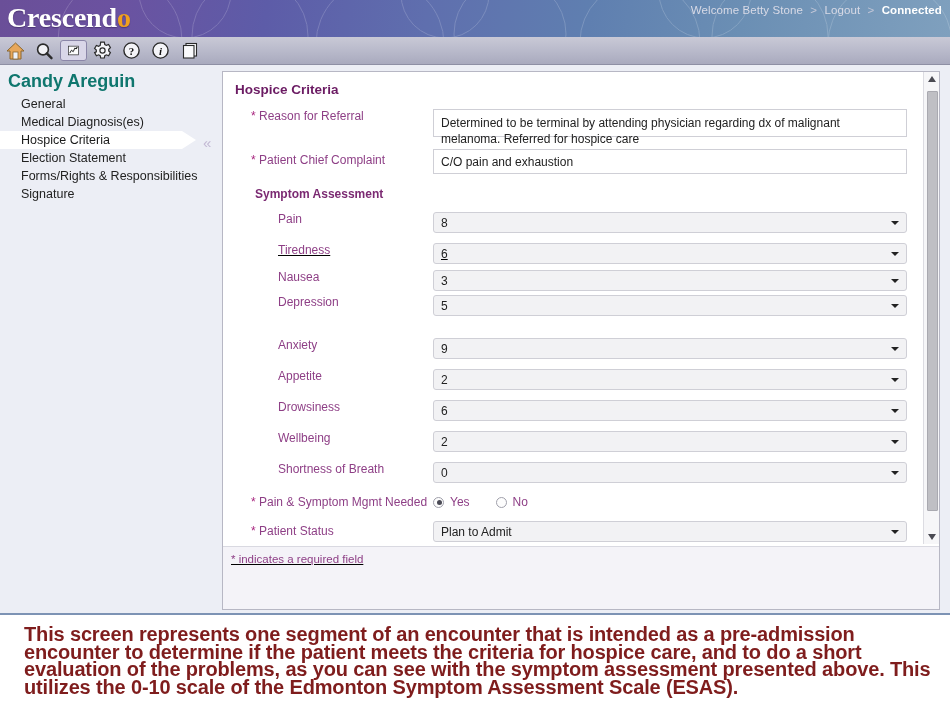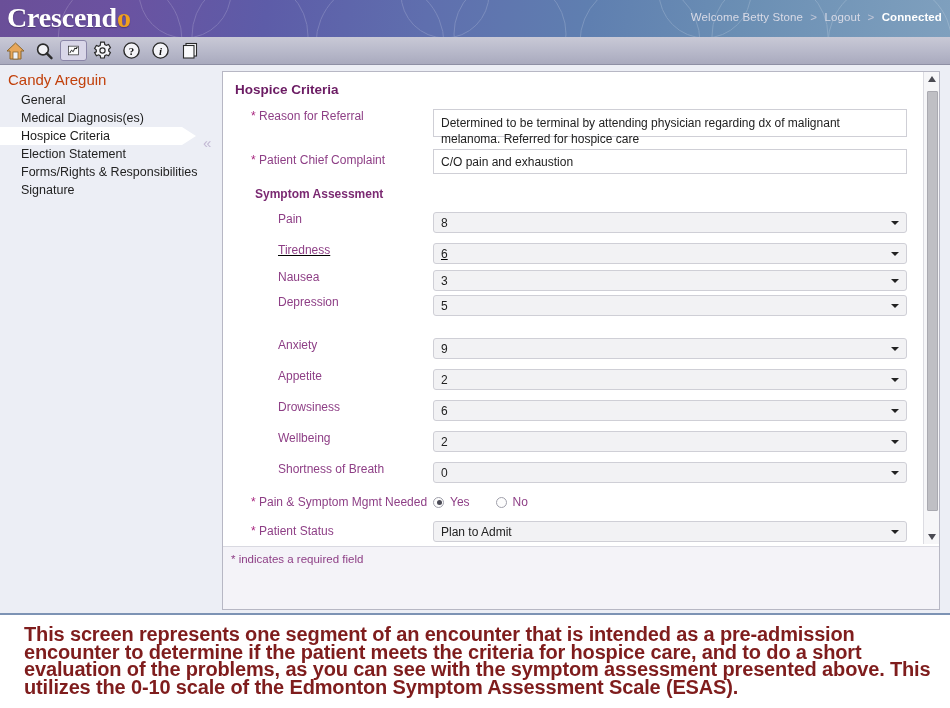--- a/index.html
+++ b/index.html
@@ -30,21 +30,21 @@
   #banner .arcs { position: absolute; inset: 0; opacity: .35; }
   #logo {
     position: absolute; left: 7px; top: 2px;
     font-family: "Liberation Serif", serif;
     font-size: 28px; font-weight: bold;
     color: #ffffff; letter-spacing: -0.2px;
     text-shadow: 0 1px 1px rgba(40,20,70,.45);
   }
   #logo .o { color: #f0a01e; }
   #welcome {
-    position: absolute; right: 8px; top: 11px;
+    position: absolute; right: 8px; top: 4px;
     font-size: 11.5px; color: #d8dae6;
     white-space: nowrap; letter-spacing: .1px; margin-left: 48px;
   }
   #welcome .sep { color: #c3c7d8; margin: 0 4px; }
   #welcome .logout { color: #d8dae6; }
   #welcome .status { color: #ffffff; font-weight: bold; }
 
   
   #toolbar {
     position: relative;
@@ -66,21 +66,21 @@
   
   #body { position: relative; width: 950px; height: 550px; background: #eceef5; }
 
   
   #sidebar {
     position: absolute; left: 0; top: 0;
     width: 200px; height: 550px;
     background: #eceef5;
   }
   #patient-name {
-    font-size: 15px; font-weight: normal; color: #c2410c;
+    font-size: 18px; font-weight: bold; color: #0f766e;
     padding: 6px 0 3px 8px;
   }
   .nav-item {
     position: relative;
     height: 18px; line-height: 18px;
     font-size: 12.5px; color: #222; padding-left: 21px;
     white-space: nowrap;
   }
   .nav-item.active { color: #1a1a1a; }
   .nav-item.active .hl {
@@ -168,20 +168,21 @@
     position: absolute; left: 3px; top: 19px;
     width: 11px; height: 420px;
     background: #bfbfc4; border: 1px solid #a9a9b0; border-radius: 1px;
   }
 
   #required-note {
     position: absolute; left: 0; top: 474px;
     width: 716px; height: 63px;
     background: #f4f3f8;
     border-top: 1px solid #d9d9e1;
+    text-decoration: underline;
   }
   #required-note .txt {
     font-size: 11.5px; color: #8e3f86; padding: 6px 0 0 8px;
   }
 
   #divider {
     position: absolute; left: 0; top: 613px; width: 950px; height: 2px;
     background: #7d93b4;
   }
 

